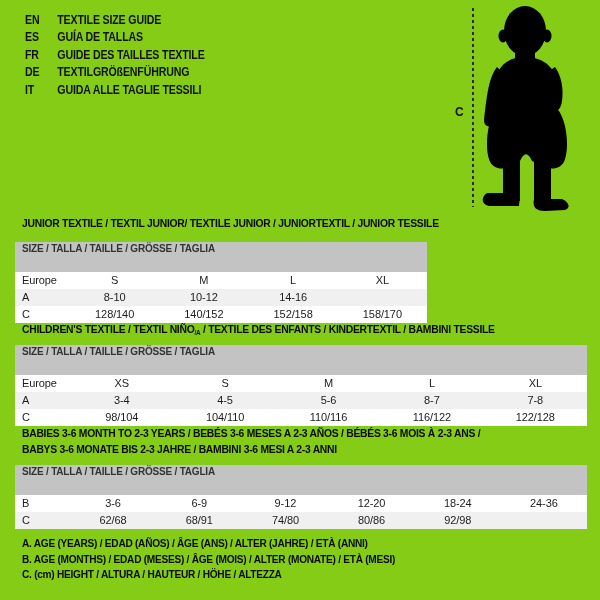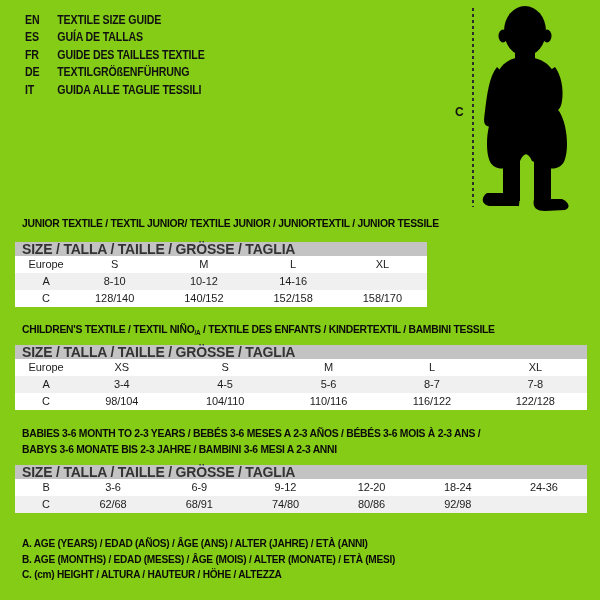--- a/index.html
+++ b/index.html
@@ -20,26 +20,26 @@
   .c-label{position:absolute;left:455px;top:105px;font-weight:bold;font-size:12px;}
   .baby-svg{position:absolute;left:477px;top:3px;width:104px;height:210px;}
 
   
   .sec-title{position:absolute;font-weight:bold;font-size:11.5px;letter-spacing:-0.3px;
     line-height:16px;white-space:nowrap;transform:scaleX(0.9);transform-origin:0 0;color:#0a0a0a;}
   .sec-title .sub{font-size:0.62em;vertical-align:-0.28em;}
 
   
   .size-table{position:absolute;background:#fff;}
-  .t-header{height:14px;line-height:14px;background:var(--header-bar,#c3c3c3);color:#333;
-    font-weight:bold;font-size:14px;letter-spacing:-0.2px;padding-left:7px;box-sizing:border-box;}
+  .t-header{height:30px;line-height:14px;background:var(--header-bar,#c3c3c3);color:#333;
+    font-weight:bold;font-size:10px;letter-spacing:-0.2px;padding-left:7px;box-sizing:border-box;}
   .t-row{display:grid;grid-template-columns:55px repeat(var(--cols,4),1fr);
     height:17px;line-height:17px;font-size:11px;color:#1c1c1c;letter-spacing:-0.1px;}
   .t-row.shaded{background:var(--row-shade,#f0f0f0);}
-  .t-label{padding-left:7px;text-align:center;}
+  .t-label{padding-left:7px;text-align:left;}
   .t-cell{text-align:center;}
 
   .sec-junior .sec-title{left:22px;top:215px;}
   .sec-junior .size-table{left:15px;top:242px;width:412px;}
   .sec-children .sec-title{left:22px;top:321px;}
   .sec-children .size-table{left:15px;top:345px;width:572px;}
   .sec-babies .sec-title{left:22px;top:425px;}
   .sec-babies .size-table{left:15px;top:465px;width:572px;}
 
   

